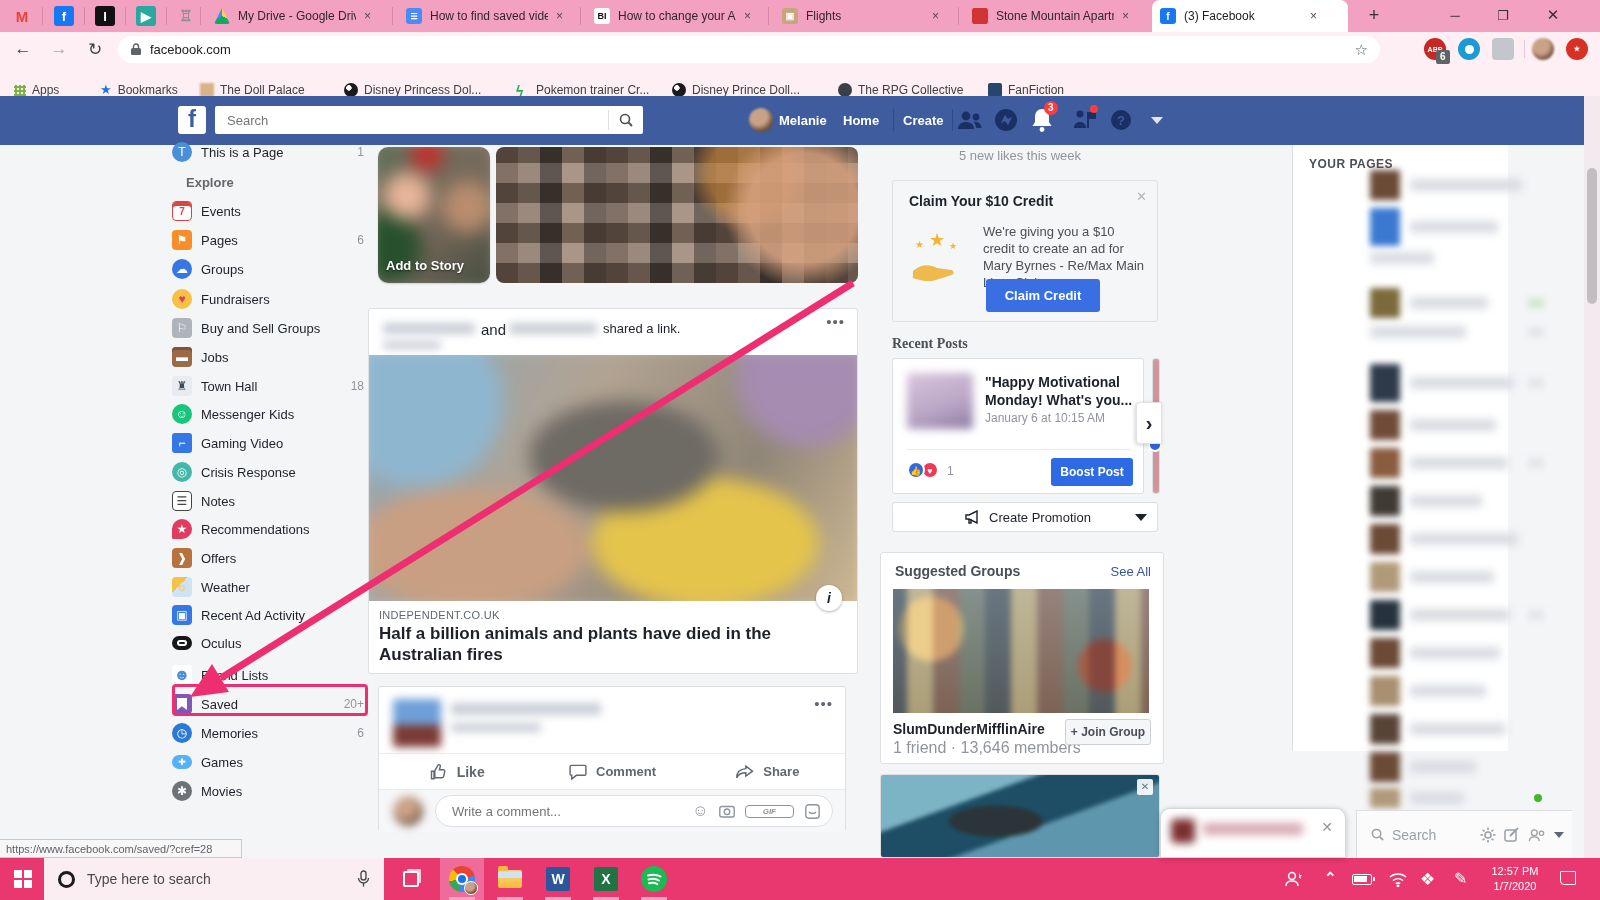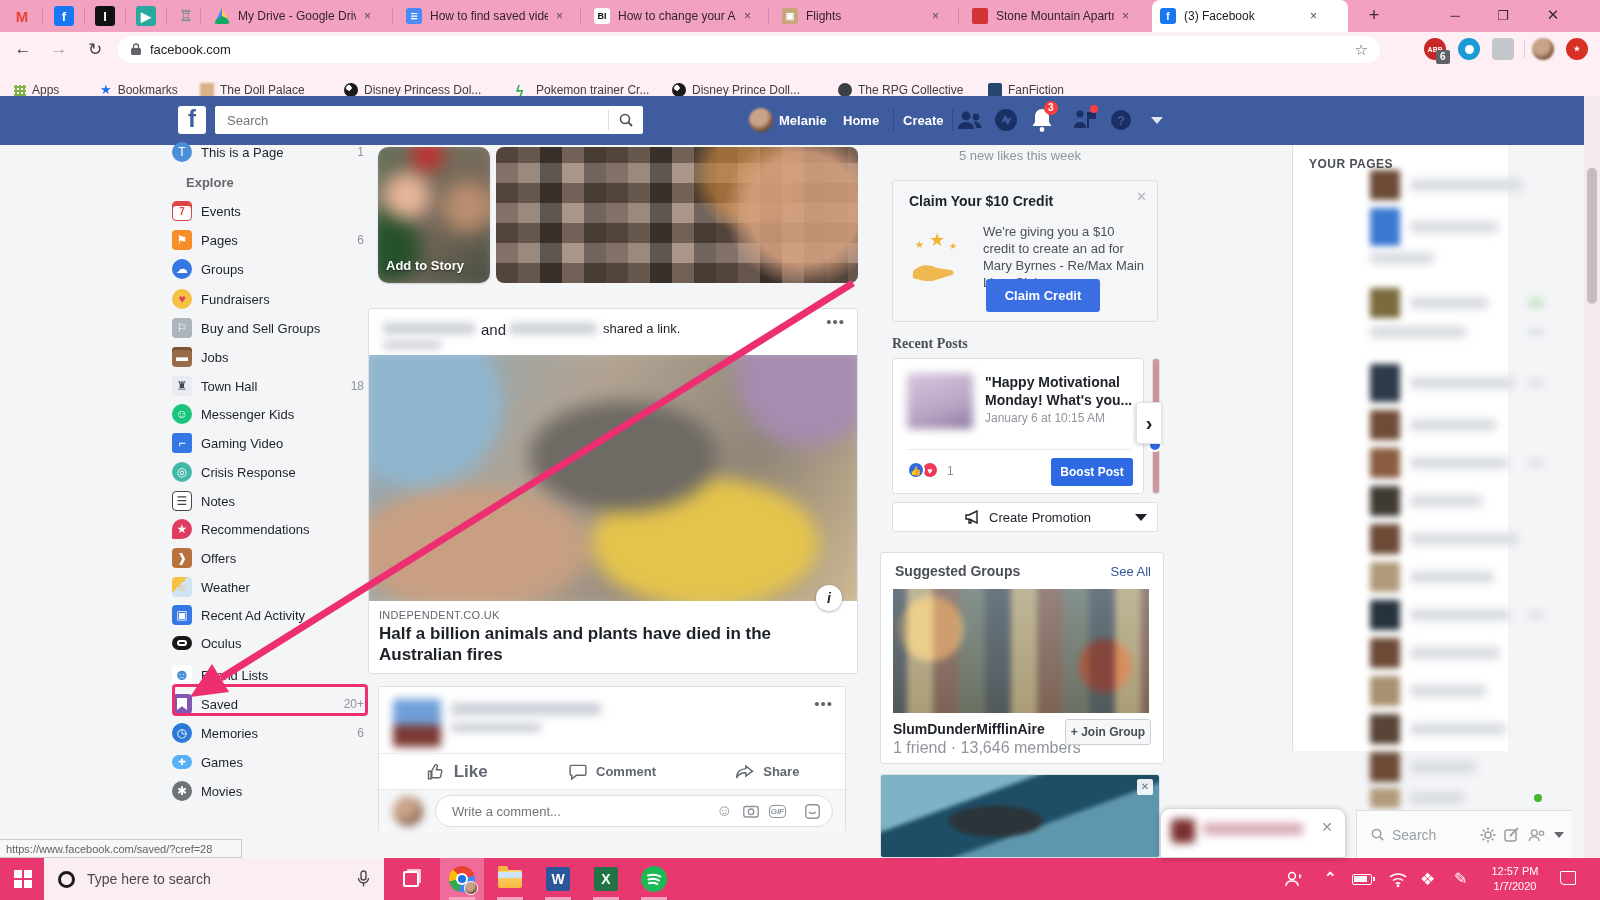--- a/index.html
+++ b/index.html
@@ -395,21 +395,21 @@
     <div class="abs" style="left:10px;top:300px;font-size:11px;color:#606770;letter-spacing:.3px;">INDEPENDENT.CO.UK</div>
     <div class="abs" style="left:10px;top:314px;width:456px;font-size:17px;font-weight:bold;color:#1d2129;line-height:21px;">Half a billion animals and plants have died in the Australian fires</div>
   </div>
 
   <div class="card" style="left:378px;top:686px;width:468px;height:146px;">
     <div class="abs blur" style="left:14px;top:12px;width:48px;height:48px;background:linear-gradient(#6f9fd8 55%,#7c3a34 55%);"></div>
     <div class="abs blur bbar" style="left:72px;top:16px;width:150px;height:12px;"></div>
     <div class="abs blur bbar" style="left:72px;top:36px;width:90px;height:9px;"></div>
     <div class="abs" style="right:12px;top:8px;color:#616770;font-size:15px;letter-spacing:1px;">•••</div>
     <div class="abs" style="left:0;top:66px;width:466px;height:36px;display:flex;border-top:1px solid #e9ebee;">
-      <div style="flex:1;display:flex;align-items:center;justify-content:center;color:#616770;font-size:17px;font-weight:bold;">
+      <div style="flex:1;display:flex;align-items:center;justify-content:center;color:#616770;font-size:14px;font-weight:bold;">
         <svg class="actionico" viewBox="0 0 24 24" fill="none" stroke="#616770" stroke-width="1.7">
             <path d="M3 11h3v9H3z M7 19h8.5c1 0 1.8-.6 2-1.5l1.4-6A1.7 1.7 0 0 0 17.2 9.4H12.5l.9-3.6A1.6 1.6 0 0 0 10.6 4L7 10.5z"></path>
           </svg>
         <span>Like</span>
       </div>
       <div style="flex:1;display:flex;align-items:center;justify-content:center;color:#616770;font-size:13px;font-weight:bold;">
         <svg class="actionico" viewBox="0 0 24 24" fill="none" stroke="#616770" stroke-width="1.7">
             <path d="M4 4h16a1.5 1.5 0 0 1 1.5 1.5v9A1.5 1.5 0 0 1 20 16H10l-5.5 4.5V16H4a1.5 1.5 0 0 1-1.5-1.5v-9A1.5 1.5 0 0 1 4 4z"></path>
           </svg>
         <span>Comment</span>
@@ -423,21 +423,21 @@
     </div>
     <div class="abs" style="left:0;top:102px;width:466px;height:43px;border-top:1px solid #e9ebee;background:#f6f7f9;">
       <div class="abs blur" style="left:14px;top:6px;width:30px;height:30px;border-radius:50%;background:radial-gradient(circle at 40% 35%,#caa287 0 40%,#6e4e38 70%);"></div>
       <div class="abs" style="left:56px;top:5px;width:398px;height:32px;background:#fff;border:1px solid #dddfe2;border-radius:16px;display:flex;align-items:center;">
         <input style="border: 0px; outline: 0px; margin-left: 14px; flex: 1 1 0%; font-size: 13px; color: rgb(144, 148, 156); background: transparent;" placeholder="Write a comment...">
         <span style="color:#8d949e;font-size:16px;margin-right:10px;">☺</span>
         <svg width="16" height="14" viewBox="0 0 16 14" style="margin-right:10px;">
             <rect x="0.8" y="2.5" width="14.4" height="10.5" rx="2" fill="none" stroke="#8d949e" stroke-width="1.4"></rect>
             <circle cx="8" cy="7.8" r="2.8" fill="none" stroke="#8d949e" stroke-width="1.4"></circle>
           </svg>
-        <span style="border:1.4px solid #8d949e;color:#8d949e;font-size:8px;font-weight:bold;border-radius:4px;padding:1px 1px;margin-right:19px;font-style:italic;">GIF</span>
+        <span style="border:1.4px solid #8d949e;color:#8d949e;font-size:8px;font-weight:bold;border-radius:4px;padding:1px 17px;margin-right:11px;font-style:italic;">GIF</span>
         <svg width="15" height="15" viewBox="0 0 15 15" style="margin-right:12px;">
             <rect x="0.8" y="0.8" width="13.4" height="13.4" rx="3" fill="none" stroke="#8d949e" stroke-width="1.4"></rect>
             <path d="M4 8c1.5 2 5.5 2 7 0" fill="none" stroke="#8d949e" stroke-width="1.3"></path>
           </svg>
       </div>
     </div>
   </div>
 
   <div class="abs" style="left:880px;top:148px;width:280px;text-align:center;font-size:13px;color:#90949c;">5 new likes this week</div>
 

